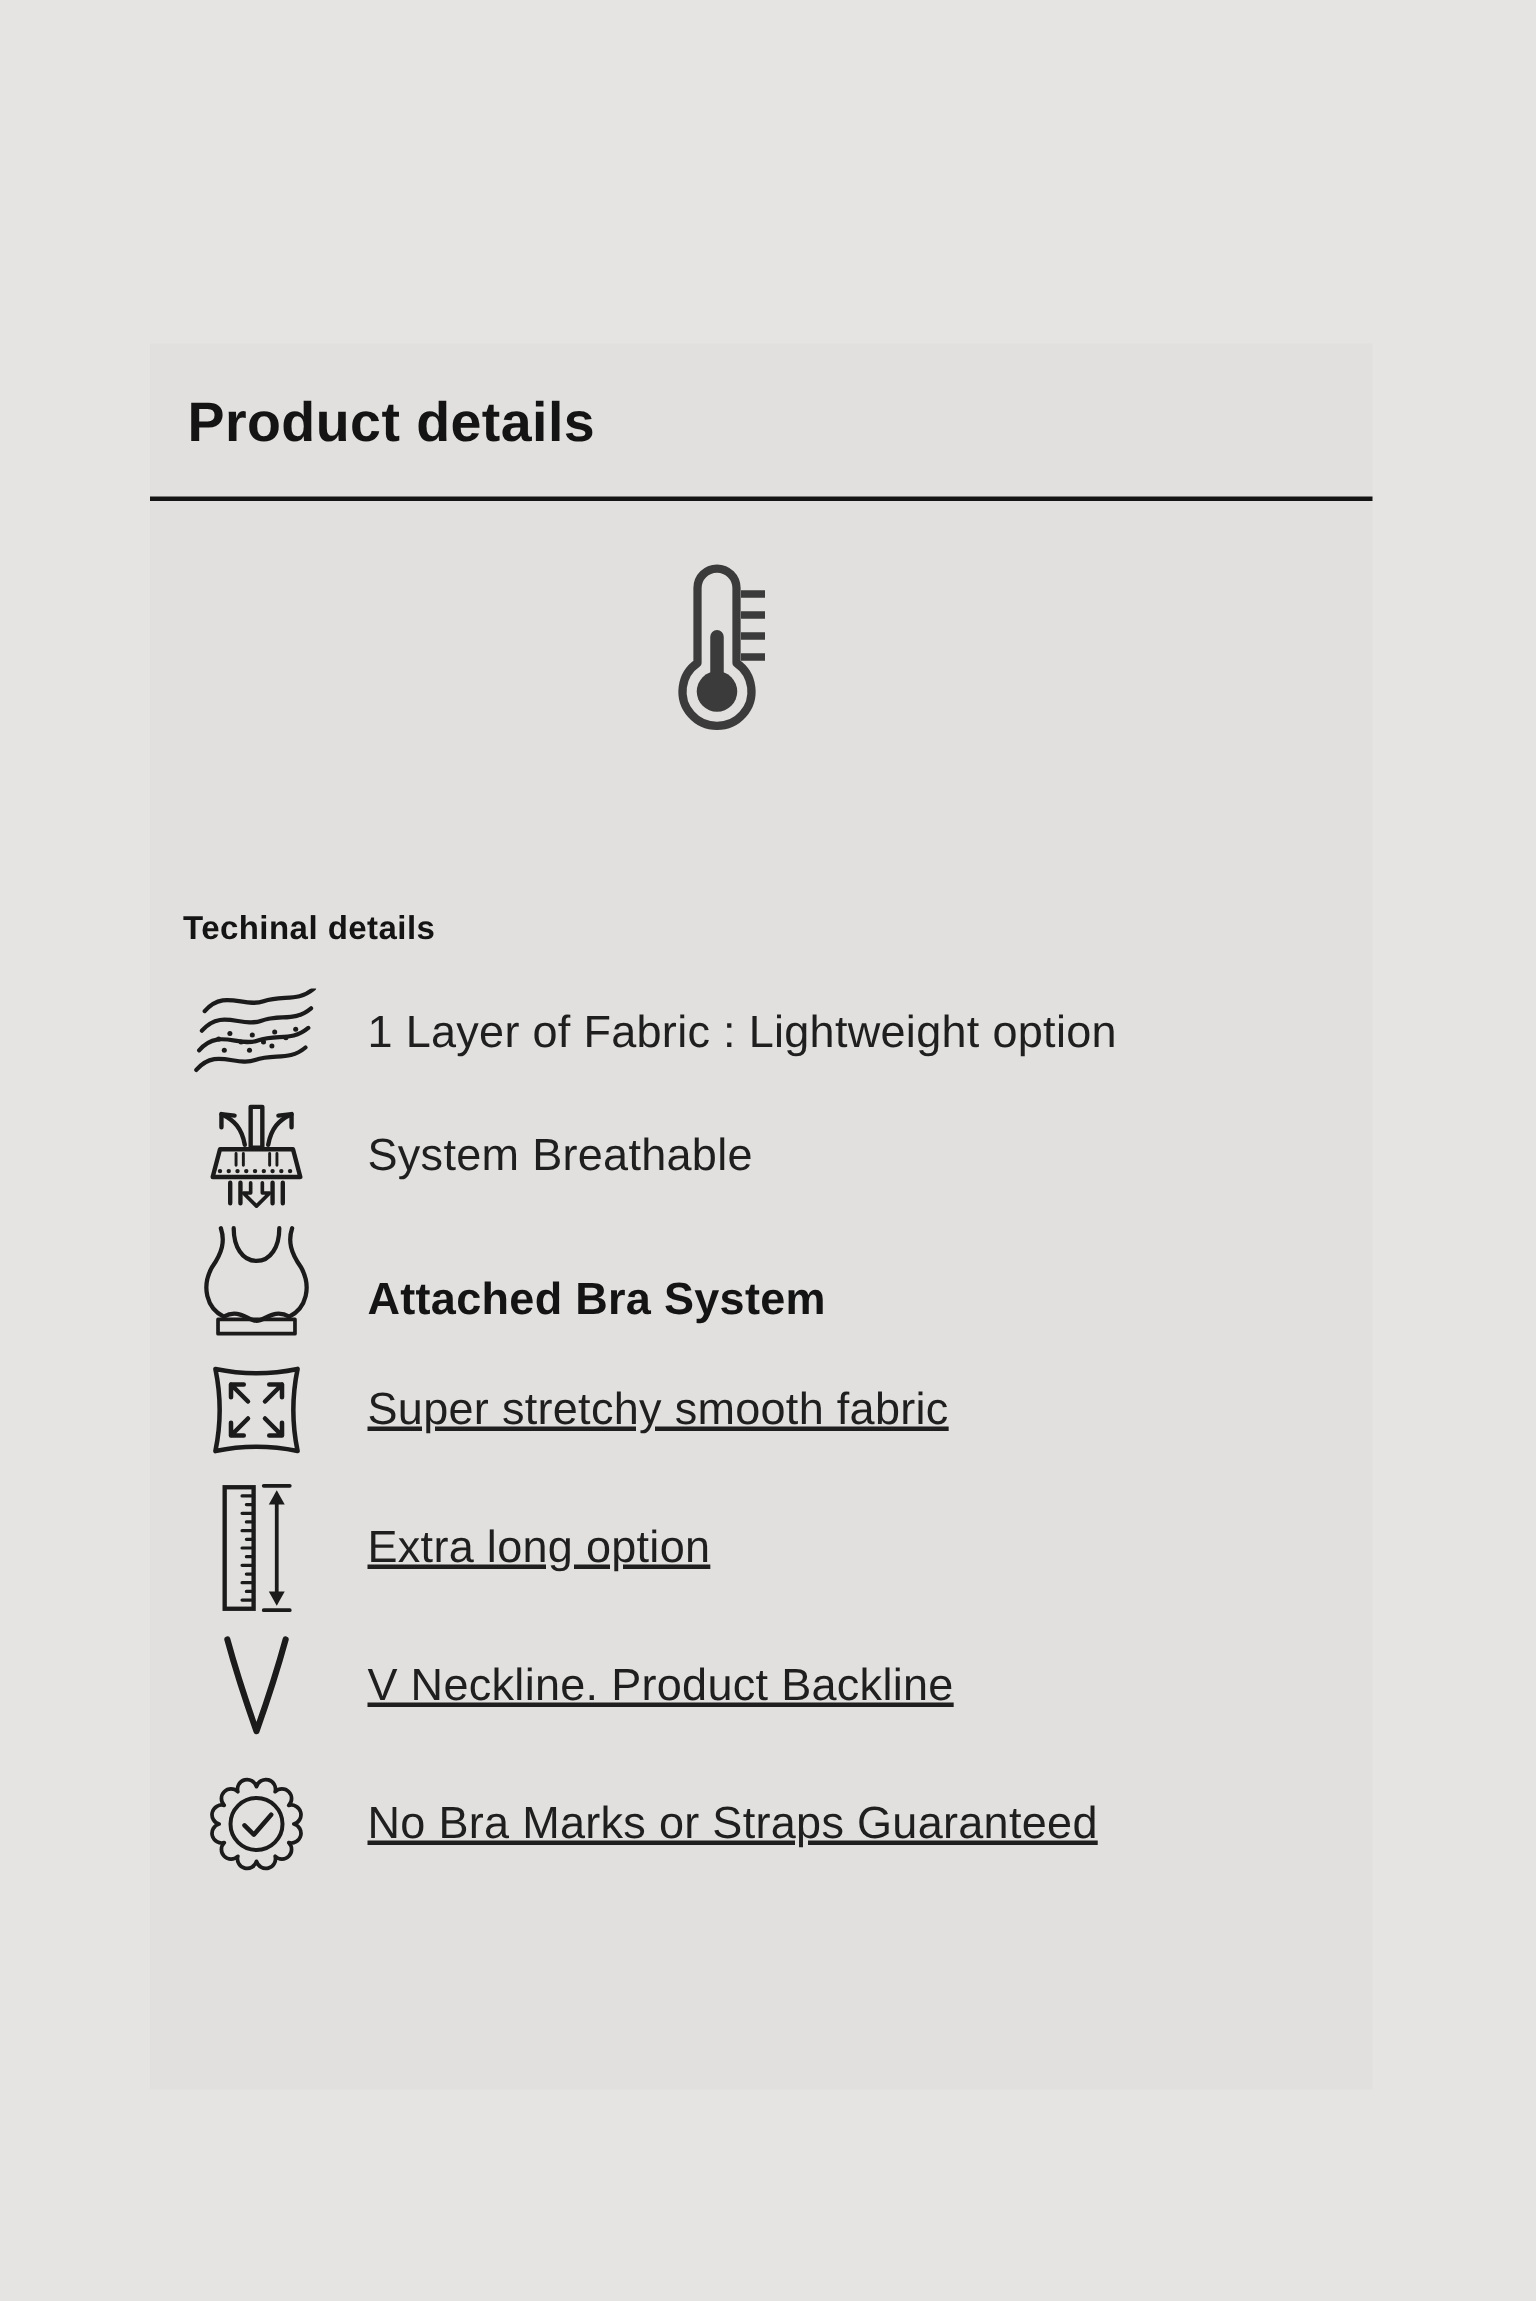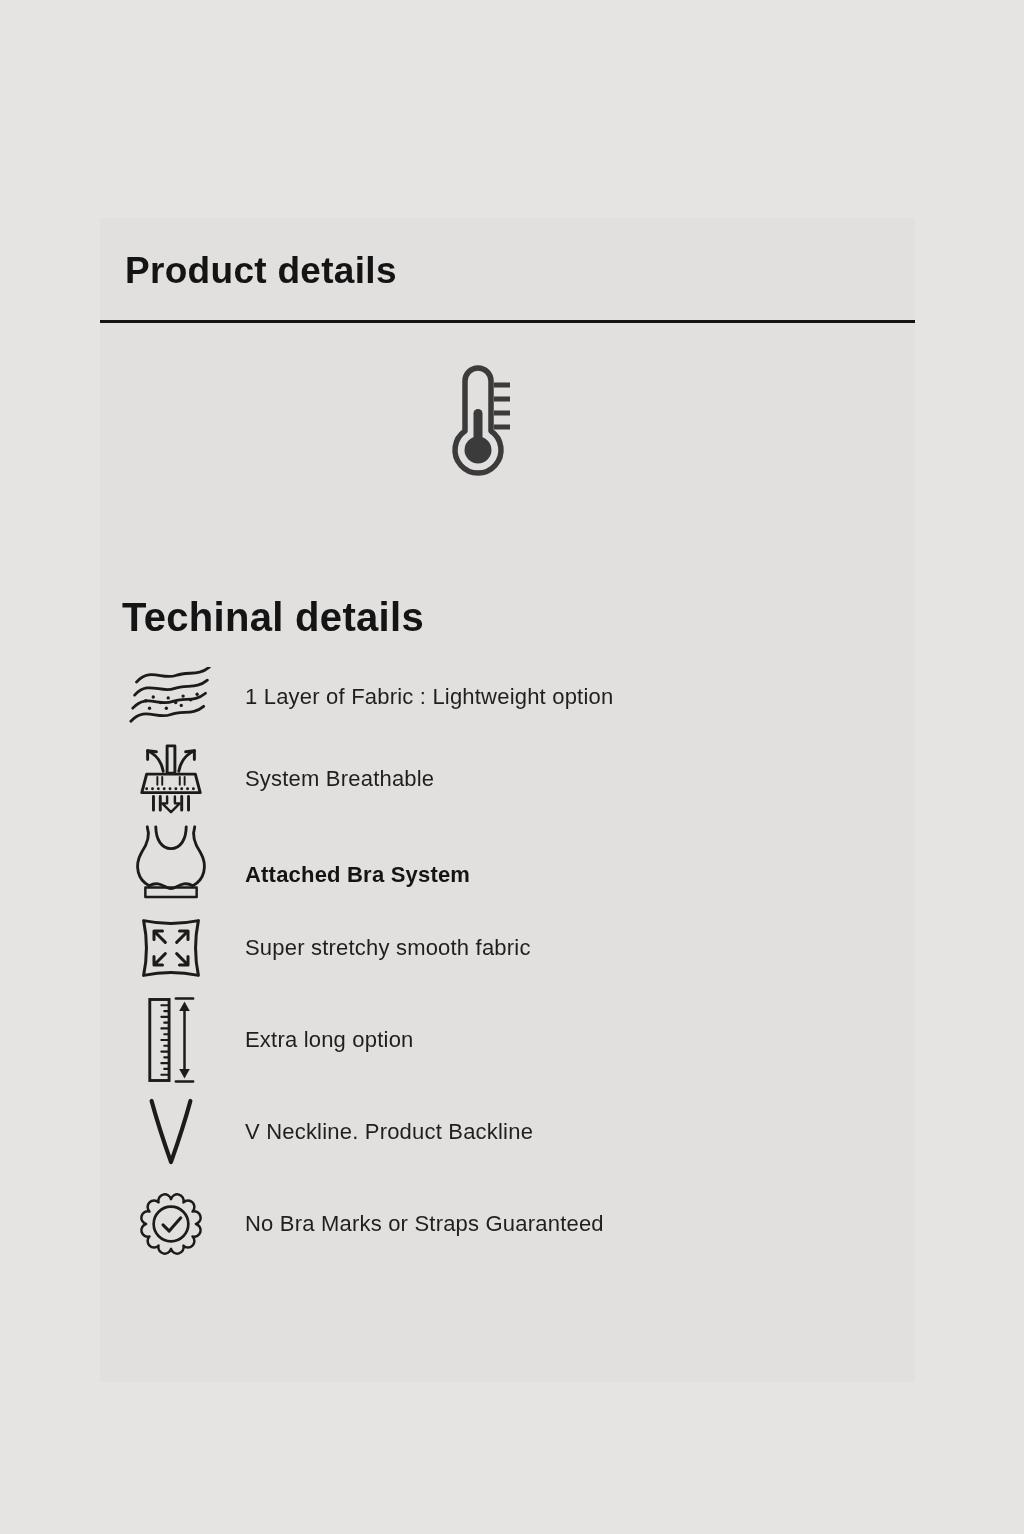--- a/index.html
+++ b/index.html
@@ -7,21 +7,21 @@
   body {
     width: 1024px; height: 1534px;
     background: #e5e4e3;
     font-family: "Liberation Sans", "DejaVu Sans", sans-serif;
     color: #1f1f1f;
     position: relative;
     overflow: hidden;
   }
   .panel {
     position: absolute;
-    left: 100px; top: 218px;
+    left: 100px; top: 229px;
     width: 815px; height: 1164px;
     background: #e2e0de;
   }
   .panel-inner { padding: 0 25px; }
   .product-title {
     margin: 0; padding-top: 32px;
     font-size: 37px; font-weight: 700;
     color: #141414; letter-spacing: 0.3px;
   }
   .divider {
@@ -34,35 +34,35 @@
     margin-right: 60px; 
   }
   .comfort .thermo-wrap { display: block; margin: 0 auto; width: 76px; }
   .comfort-text {
     margin-top: 28px;
     font-size: 28px; font-weight: 700;
     line-height: 40px; color: #161616;
   }
   .tech-title {
     margin: 0; padding-top: 78px; padding-left: 22px;
-    font-size: 40px; font-weight: 700;
+    font-size: 22px; font-weight: 700;
     color: #141414; letter-spacing: 0.3px;
   }
   .tech-list { margin-top: 16px; }
   .row {
     display: flex; align-items: center;
     padding-left: 28px; height: 82px;
   }
-  .row.tall { height: 92px; }
+  .row.tall { height: 92px; text-decoration: underline; }
   .icon-cell {
     flex: 0 0 86px; width: 86px;
     display: flex; justify-content: center; align-items: center;
     margin-right: 31px;
   }
-  .row-label { font-size: 22px; color: #1f1f1f; letter-spacing: 0.2px; }
+  .row-label { font-size: 30px; color: #1f1f1f; letter-spacing: 0.2px; }
   .row-label.bold { font-weight: 700; color: #141414; margin-top: 28px; }
   svg { display: block; }
 </style>
 </head>
 <body>
 
 <div class="panel">
   <div class="panel-inner">
     <h1 class="product-title">Product details</h1>
   </div>

